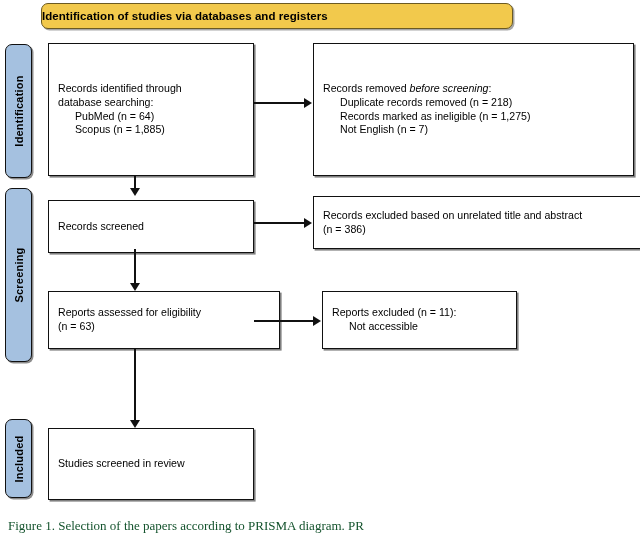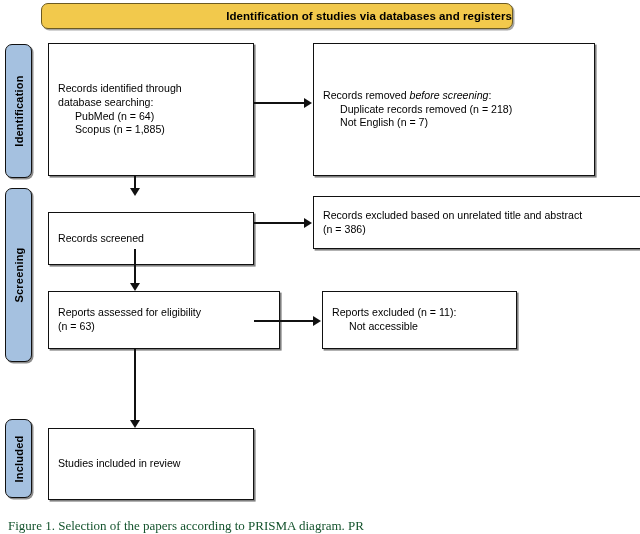--- a/index.html
+++ b/index.html
@@ -29,21 +29,21 @@
     left: 41px;
     top: 3px;
     width: 472px;
     height: 26px;
     background: #F2C94C;
     border: 1.4px solid #6b5a22;
     border-radius: 7px;
     box-sizing: border-box;
     display: flex;
     align-items: center;
-    justify-content: flex-end;
+    justify-content: flex-start;
     font-size: 11.5px;
     font-weight: bold;
     color: #000000;
     letter-spacing: 0.05px;
     box-shadow: 1.5px 1.5px 0 rgba(0,0,0,0.35);
   }
 
   
   .rail {
     position: absolute;
@@ -81,22 +81,22 @@
     padding: 4px 9px;
     font-size: 10.6px;
     line-height: 13.6px;
     color: #000000;
   }
   .box .line { white-space: pre; }
   .box .indent { padding-left: 17px; }
   .box em { font-style: italic; }
 
   #box-identified       { left: 48px;  top: 43px;  width: 206px; height: 133px; }
-  #box-removed          { left: 313px; top: 43px;  width: 282px; height: 133px; }
-  #box-screened         { left: 48px;  top: 212px; width: 206px; height: 53px;  }
+  #box-removed          { left: 313px; top: 43px;  width: 321px; height: 133px; }
+  #box-screened         { left: 48px;  top: 200px; width: 206px; height: 53px;  }
   #box-excluded-title   { left: 313px; top: 196px; width: 348px; height: 53px;  }
   #box-eligibility      { left: 48px;  top: 291px; width: 232px; height: 58px;  }
   #box-reports-excluded { left: 322px; top: 291px; width: 195px; height: 58px;  }
   #box-included         { left: 48px;  top: 428px; width: 206px; height: 72px;  }
 
   
   .conn {
     position: absolute;
     background: #111111;
   }
@@ -173,20 +173,21 @@
   <div class="box" id="box-identified">
     <span class="line">Records identified through</span>
     <span class="line">database searching:</span>
     <span class="line indent">PubMed (n = 64)</span>
     <span class="line indent">Scopus (n = 1,885)</span>
   </div>
 
   <div class="box" id="box-removed">
     <span class="line"><span>Records removed </span><em>before screening</em><span>:</span></span>
     <span class="line indent">Duplicate records removed (n = 218)</span>
+    <span class="line indent">Records marked as ineligible (n = 1,275)</span>
     <span class="line indent">Not English (n = 7)</span>
   </div>
 
   <div class="box" id="box-screened">
     <span class="line">Records screened</span>
   </div>
 
   <div class="box" id="box-excluded-title">
     <span class="line">Records excluded based on unrelated title and abstract</span>
     <span class="line">(n = 386)</span>
@@ -196,21 +197,21 @@
     <span class="line">Reports assessed for eligibility</span>
     <span class="line">(n = 63)</span>
   </div>
 
   <div class="box" id="box-reports-excluded">
     <span class="line">Reports excluded (n = 11):</span>
     <span class="line indent">Not accessible</span>
   </div>
 
   <div class="box" id="box-included">
-    <span class="line">Studies included in review</span>
+    <span class="line">Studies screened in review</span>
   </div>
 
   <div class="conn conn-h" id="conn-h1"></div>
   <div class="arrow-right" id="arrow-h1"></div>
 
   <div class="conn conn-v" id="conn-v1"></div>
   <div class="arrow-down" id="arrow-v1"></div>
 
   <div class="conn conn-h" id="conn-h2"></div>
   <div class="arrow-right" id="arrow-h2"></div>

